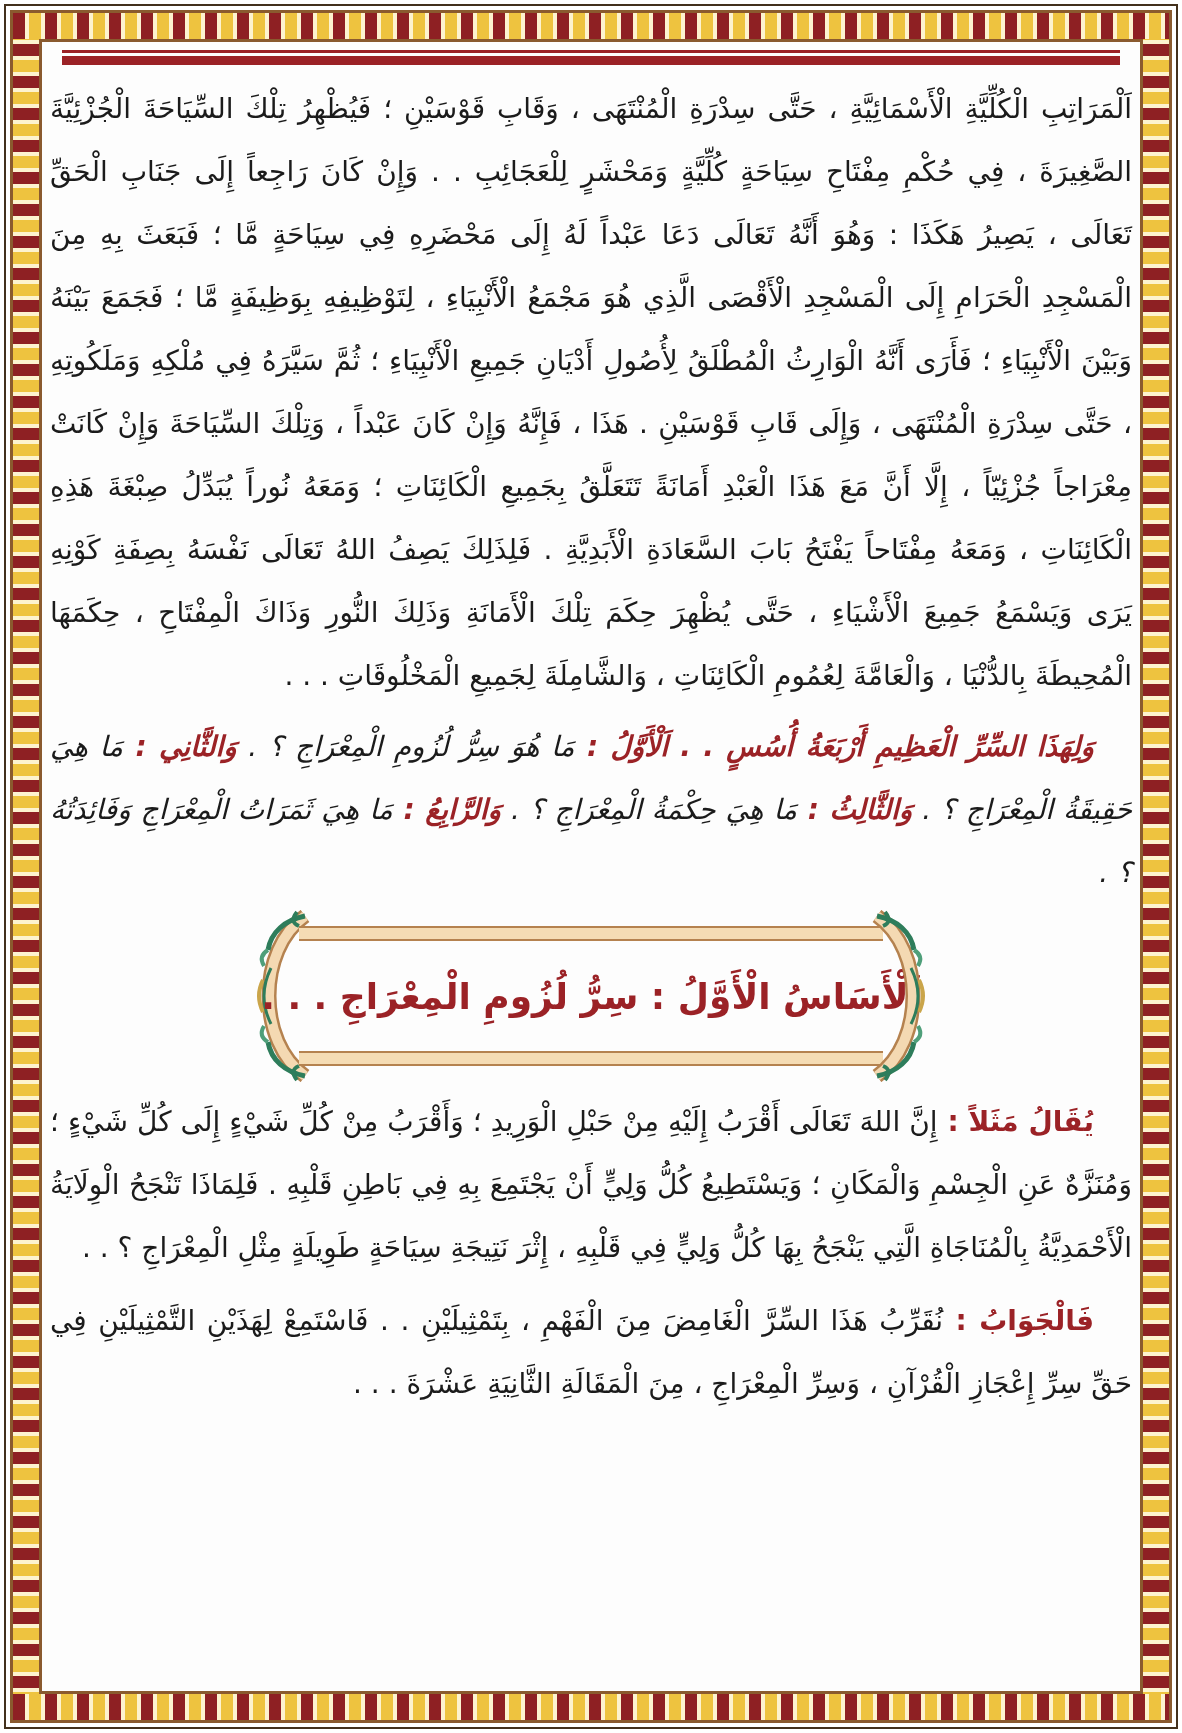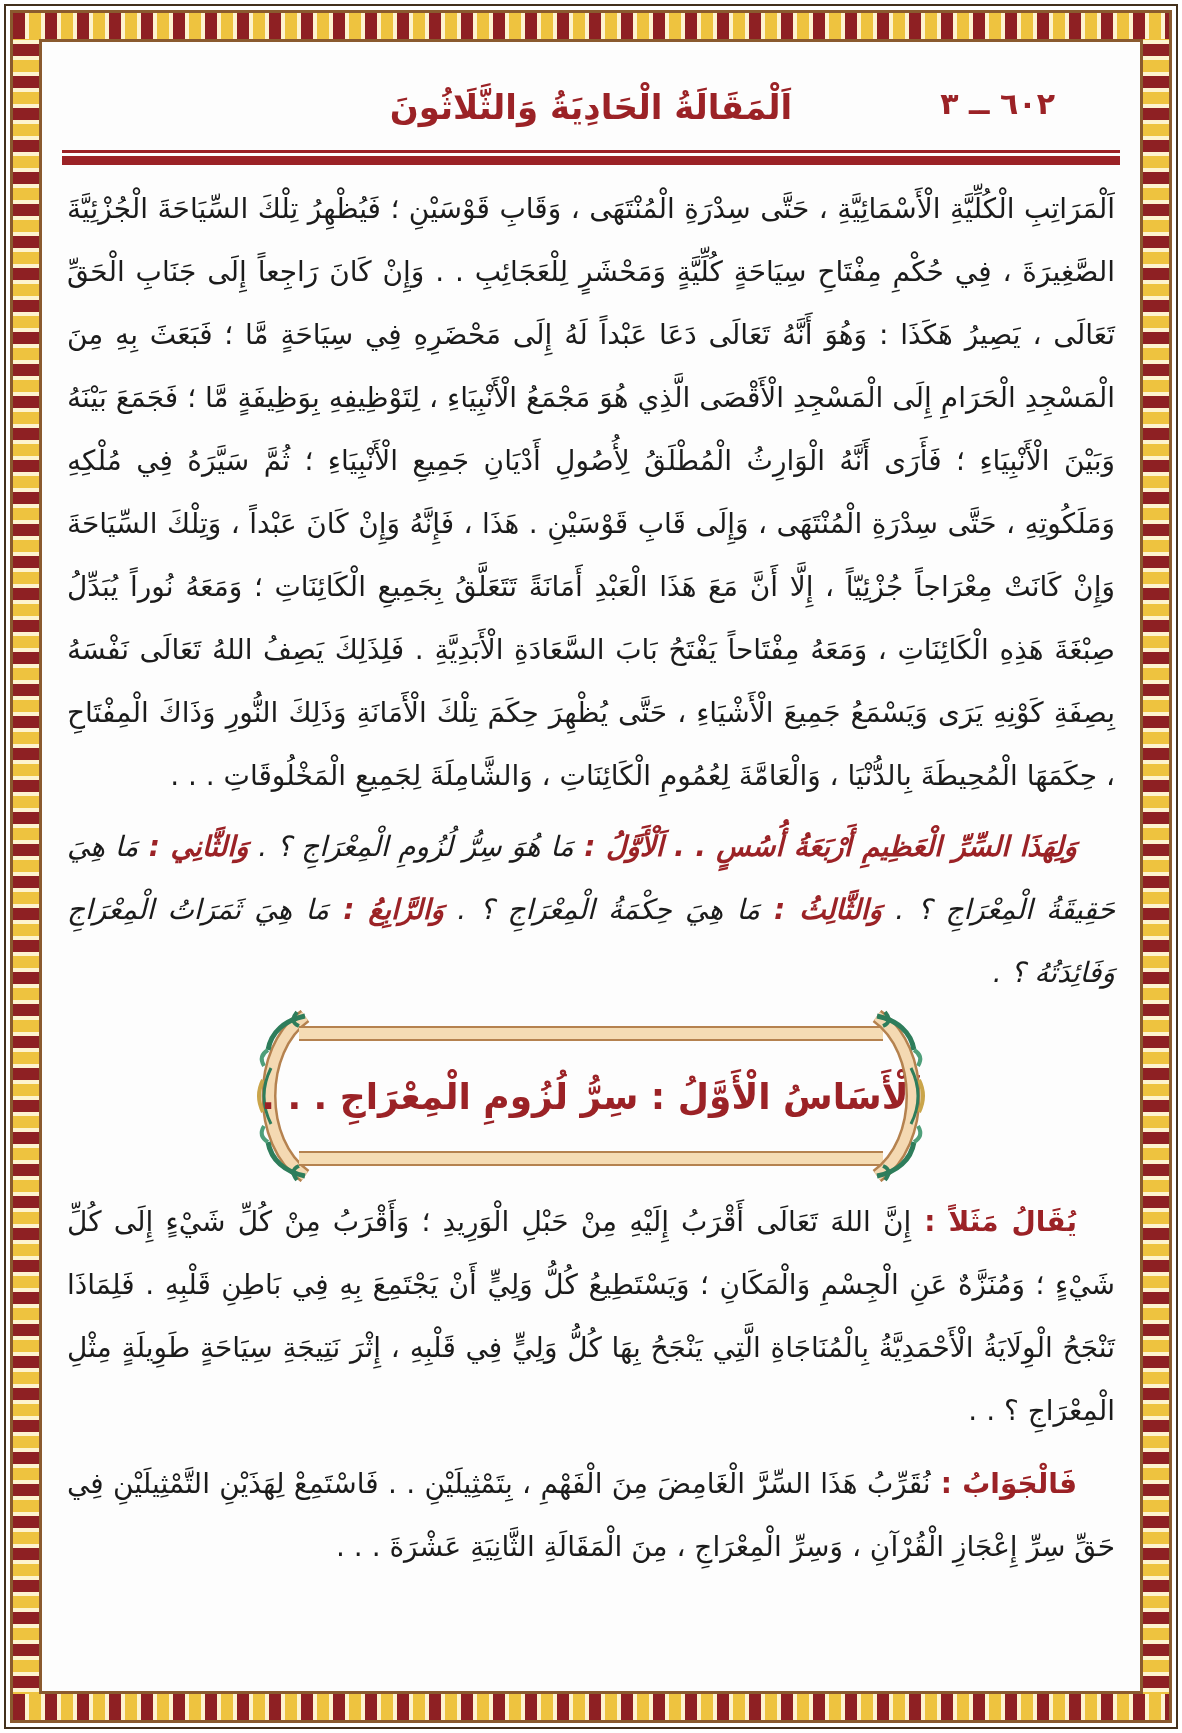--- a/index.html
+++ b/index.html
@@ -33,21 +33,21 @@
   .pageno{
     position:absolute;top:10px;right:85px;font-size:30px;font-weight:bold;
     color:#9b2226;direction:rtl;letter-spacing:2px;
   }
   .rule{margin:8px 20px 0;}
   .rule-thin{height:3px;background:#9b2226;}
   .rule-thick{height:9px;background:#9b2226;margin-top:3px;}
   
   .body{
     direction:rtl;text-align:justify;text-justify:inter-word;
-    padding:0 25px;color:#1b1b1b;
+    padding:0 8px;color:#1b1b1b;
   }
   .para{font-size:28px;line-height:63px;margin:0;}
   .p1{margin-top:12px;}
   .p2{margin-top:8px;font-style:italic;}
   .p3{margin-top:2px;}
   .p4{margin-top:10px;}
   .indent{text-indent:38px;}
   .red{color:#9b2226;font-weight:bold;}
   
   .banner{position:relative;width:692px;height:172px;margin:6px auto 8px;}
@@ -69,24 +69,20 @@
 </head>
 <body>
 
 <div class="page">
 
   <div class="edge"></div>
   <div class="band"></div>
 
   <div class="content">
 
-    <div class="header">
-      <div class="title">اَلْمَقَالَةُ الْحَادِيَةُ وَالثَّلَاثُونَ</div>
-      <div class="pageno">٦٠٢ ــ ٣</div>
-    </div>
 
     <div class="rule">
       <div class="rule-thin"></div>
       <div class="rule-thick"></div>
     </div>
 
     <div class="body">
 
       <p class="para p1"><span>اَلْمَرَاتِبِ الْكُلِّيَّةِ الْأَسْمَائِيَّةِ ، حَتَّى سِدْرَةِ الْمُنْتَهَى ، وَقَابِ قَوْسَيْنِ ؛ فَيُظْهِرُ تِلْكَ السِّيَاحَةَ الْجُزْئِيَّةَ الصَّغِيرَةَ ، فِي حُكْمِ مِفْتَاحِ سِيَاحَةٍ كُلِّيَّةٍ وَمَحْشَرٍ لِلْعَجَائِبِ . . وَإِنْ كَانَ رَاجِعاً إِلَى جَنَابِ الْحَقِّ تَعَالَى ، يَصِيرُ هَكَذَا : وَهُوَ أَنَّهُ تَعَالَى دَعَا عَبْداً لَهُ إِلَى مَحْضَرِهِ فِي سِيَاحَةٍ مَّا ؛ فَبَعَثَ بِهِ مِنَ الْمَسْجِدِ الْحَرَامِ إِلَى الْمَسْجِدِ الْأَقْصَى الَّذِي هُوَ مَجْمَعُ الْأَنْبِيَاءِ ، لِتَوْظِيفِهِ بِوَظِيفَةٍ مَّا ؛ فَجَمَعَ بَيْنَهُ وَبَيْنَ الْأَنْبِيَاءِ ؛ فَأَرَى أَنَّهُ الْوَارِثُ الْمُطْلَقُ لِأُصُولِ أَدْيَانِ جَمِيعِ الْأَنْبِيَاءِ ؛ ثُمَّ سَيَّرَهُ فِي مُلْكِهِ وَمَلَكُوتِهِ ، حَتَّى سِدْرَةِ الْمُنْتَهَى ، وَإِلَى قَابِ قَوْسَيْنِ . هَذَا ، فَإِنَّهُ وَإِنْ كَانَ عَبْداً ، وَتِلْكَ السِّيَاحَةَ وَإِنْ كَانَتْ مِعْرَاجاً جُزْئِيّاً ، إِلَّا أَنَّ مَعَ هَذَا الْعَبْدِ أَمَانَةً تَتَعَلَّقُ بِجَمِيعِ الْكَائِنَاتِ ؛ وَمَعَهُ نُوراً يُبَدِّلُ صِبْغَةَ هَذِهِ الْكَائِنَاتِ ، وَمَعَهُ مِفْتَاحاً يَفْتَحُ بَابَ السَّعَادَةِ الْأَبَدِيَّةِ . فَلِذَلِكَ يَصِفُ اللهُ تَعَالَى نَفْسَهُ بِصِفَةِ كَوْنِهِ يَرَى وَيَسْمَعُ جَمِيعَ الْأَشْيَاءِ ، حَتَّى يُظْهِرَ حِكَمَ تِلْكَ الْأَمَانَةِ وَذَلِكَ النُّورِ وَذَاكَ الْمِفْتَاحِ ، حِكَمَهَا الْمُحِيطَةَ بِالدُّنْيَا ، وَالْعَامَّةَ لِعُمُومِ الْكَائِنَاتِ ، وَالشَّامِلَةَ لِجَمِيعِ الْمَخْلُوقَاتِ . . .</span></p>
 

